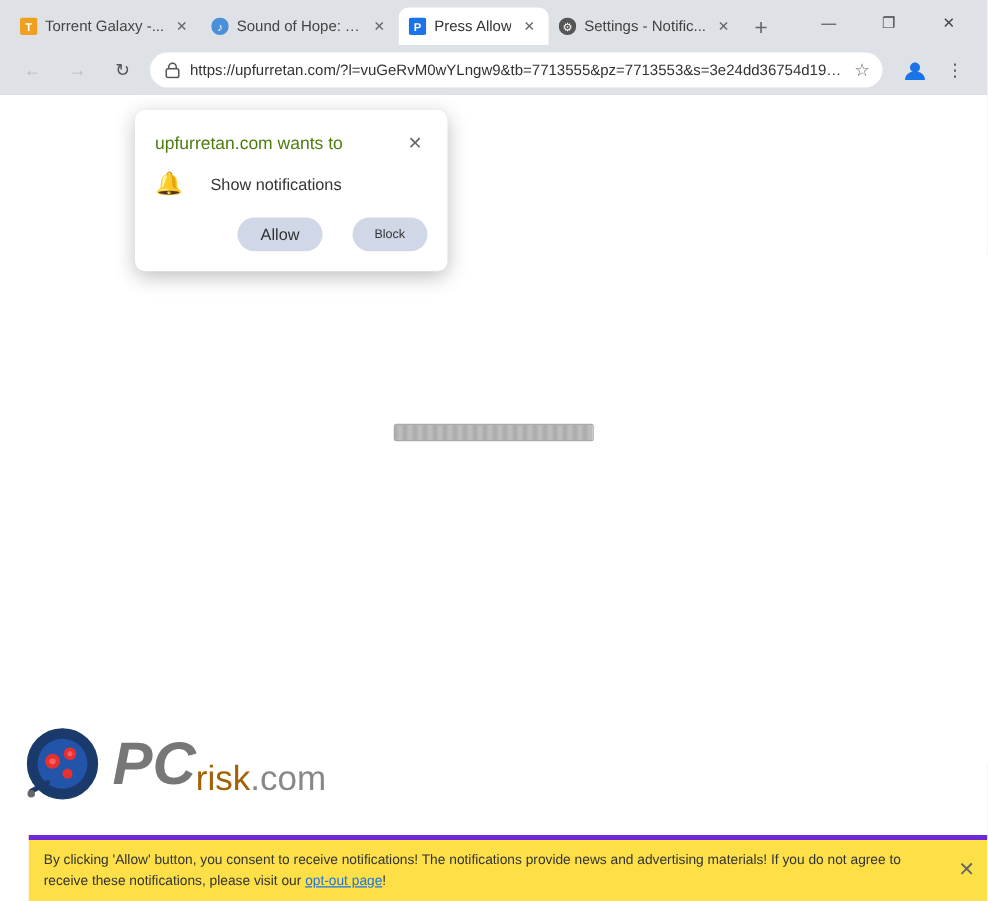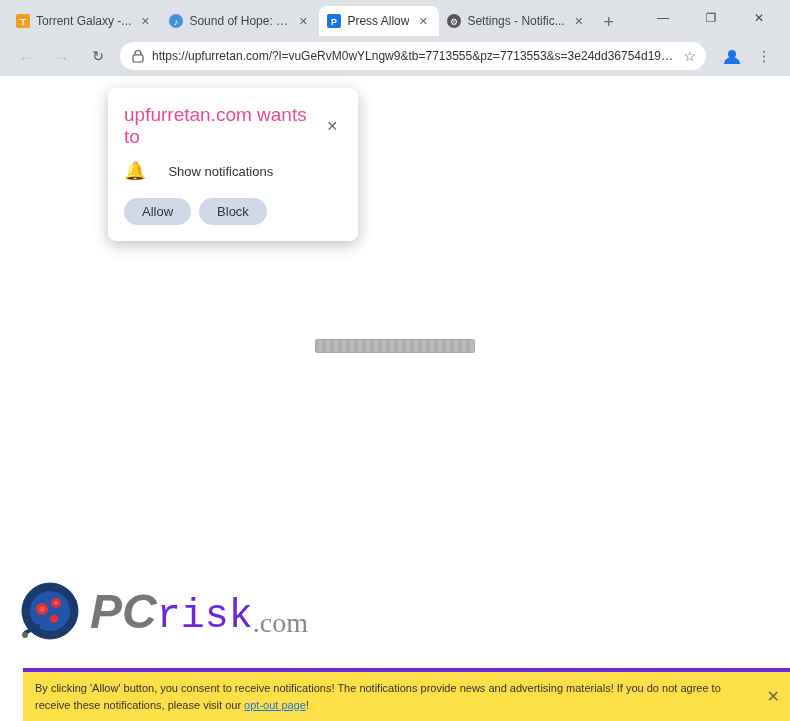--- a/index.html
+++ b/index.html
@@ -31,28 +31,28 @@
     .toolbar-icons { display: flex; gap: 4px; margin-left: 4px; }
     .toolbar-icon-btn { width: 28px; height: 28px; border-radius: 50%; display: flex; align-items: center; justify-content: center; font-size: 14px; color: #555; cursor: pointer; }
 
     
     .page-content { flex: 1; background: #f0f0f0; position: relative; overflow: hidden; }
     .page-inner { width: 100%; height: 100%; background: #fff; position: relative; }
 
     
     .notification-popup { position: absolute; left: 108px; top: 12px; width: 250px; background: #fff; border-radius: 8px; box-shadow: 0 4px 16px rgba(0,0,0,0.25); padding: 16px; z-index: 100; }
     .popup-header { display: flex; align-items: center; justify-content: space-between; margin-bottom: 12px; }
-    .popup-title { font-size: 19px; color: #ec4899; font-weight: normal; }
+    .popup-title { font-size: 14px; color: #4d7c0f; font-weight: normal; }
     .popup-close { width: 20px; height: 20px; display: flex; align-items: center; justify-content: center; font-size: 14px; color: #666; cursor: pointer; border-radius: 50%; }
     .popup-item { display: flex; align-items: center; gap: 10px; margin-bottom: 16px; }
     .bell-icon { font-size: 18px; color: #555; }
     .popup-item-text { font-size: 13px; color: #333; margin-left: 12px; }
-    .popup-buttons { display: flex; gap: 8px; }
+    .popup-buttons { display: flex; gap: 24px; justify-content: flex-end; }
     .btn-allow { padding: 6px 18px; background: #d0d8e8; border: none; border-radius: 14px; font-size: 13px; color: #333; cursor: pointer; }
-    .btn-block { padding: 6px 18px; background: #d0d8e8; border: none; border-radius: 14px; font-size: 13px; color: #333; cursor: pointer; }
+    .btn-block { padding: 6px 18px; background: #d0d8e8; border: none; border-radius: 14px; font-size: 10px; color: #333; cursor: pointer; }
 
     
     .loading-section { position: absolute; top: 50%; left: 50%; transform: translate(-50%, -60px); text-align: center; }
     .progress-bar-container { width: 160px; height: 14px; border: 1px solid #aaa; border-radius: 2px; background: #e0e0e0; margin: 0 auto 12px auto; overflow: hidden; }
     .progress-bar-inner { width: 100%; height: 100%; background: repeating-linear-gradient(90deg, #aaa 0px, #c0c0c0 4px, #aaa 8px); }
     .loading-text { font-size: 13px; color: #333; text-align: center; }
 
     
     .pcrisk-logo { position: absolute; bottom: 80px; left: 20px; display: flex; align-items: center; gap: 10px; }
     .pcrisk-icon { width: 60px; height: 60px; }
@@ -181,22 +181,22 @@
           <circle cx="22" cy="28" r="6" fill="#e83030"></circle>
           <circle cx="36" cy="22" r="5" fill="#e83030"></circle>
           <circle cx="34" cy="38" r="4" fill="#e83030"></circle>
           <circle cx="22" cy="28" r="2.5" fill="#ff6060"></circle>
           <circle cx="36" cy="22" r="2" fill="#ff6060"></circle>
           <line x1="5" y1="52" x2="18" y2="45" stroke="#1a3a6b" stroke-width="4" stroke-linecap="round"></line>
           <circle cx="5" cy="54" r="3" fill="#666"></circle>
         </svg>
         <div style="display:flex;align-items:flex-end;">
           <span style="font-size:48px;font-weight:900;font-style:italic;color:#777;font-family:Arial Black,Arial,sans-serif;">PC</span>
-          <span style="font-size:40px;font-weight:400;font-style:normal;color:#6d28d9;font-family:Liberation Mono, monospace;">risk</span>
-          <span style="font-size:28px;font-weight:400;color:#888;font-family:Liberation Serif, serif;">.com</span>
+          <span style="font-size:28px;font-weight:400;font-style:normal;color:#a16207;font-family:Liberation Sans, sans-serif;">risk</span>
+          <span style="font-size:28px;font-weight:400;color:#888;font-family:Liberation Sans, sans-serif;">.com</span>
         </div>
       </div>
 
       <div class="bottom-bar">
         <span>By clicking 'Allow' button, you consent to receive notifications! The notifications provide news and advertising materials! If you do not agree to receive these notifications, please visit our </span><span class="opt-out-link">opt-out page</span><span>!</span>
         <span class="bottom-bar-close">✕</span>
       </div>
 
     </div>
   </div>

